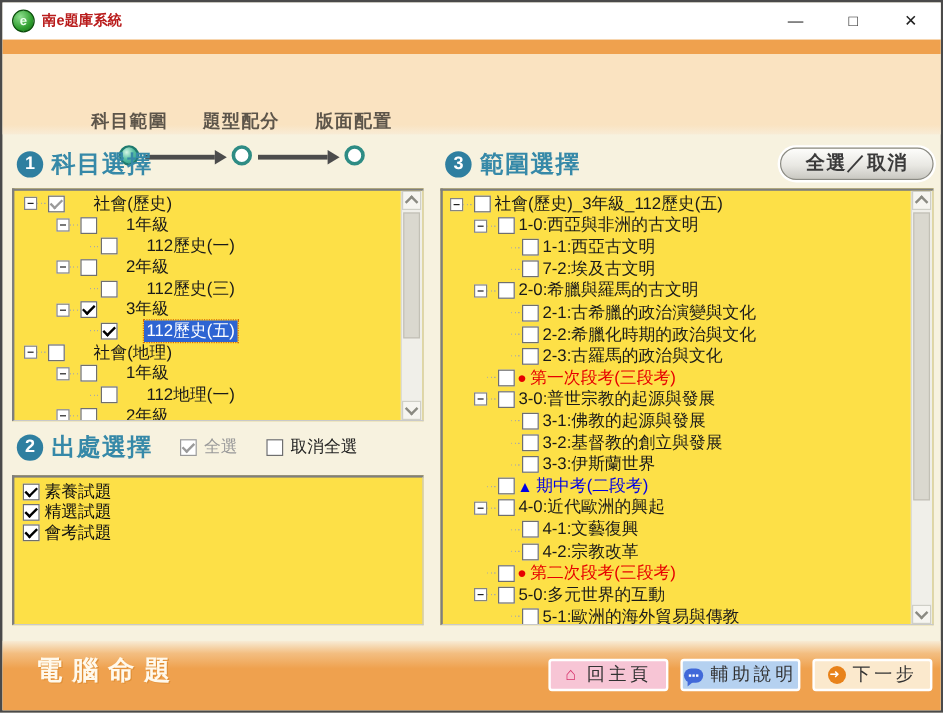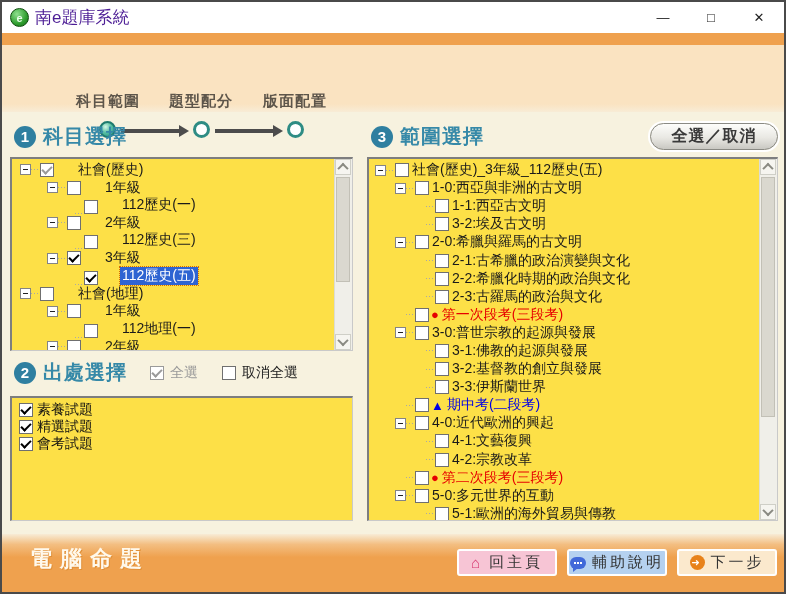--- a/index.html
+++ b/index.html
@@ -1,20 +1,20 @@
 <!DOCTYPE html>
 <html><head>
 <meta charset="utf-8">
 <style>
   html,body{margin:0;padding:0;background:#cfcfcf;font-family:"Liberation Sans","DejaVu Sans",sans-serif;}
   .window{position:relative;width:786px;height:594px;background:#F7F2DF;border:2px solid #4a4a4a;box-sizing:border-box;overflow:hidden;}
   
   .titlebar{position:absolute;left:0;top:0;width:100%;height:31px;background:#ffffff;display:flex;align-items:center;}
   .app-icon{width:17px;height:17px;border-radius:50%;background:radial-gradient(circle at 35% 30%,#8fe08f 0%,#2f9e2f 60%,#156b15 100%);border:1px solid #0c4d0c;color:#eaffea;font-size:11px;font-weight:bold;display:flex;align-items:center;justify-content:center;margin:0 6px 0 8px;}
-  .win-title{font-size:17px;color:#4c1d95;}
+  .win-title{font-size:12px;color:#b91c1c;font-weight:bold;}
   .win-controls{position:absolute;right:6px;top:0;height:31px;display:flex;align-items:center;gap:26px;padding-right:8px;}
   .win-btn{font-size:13px;color:#222;width:22px;text-align:center;cursor:default;line-height:1;}
   
   .stripe{position:absolute;left:0;top:31px;width:100%;height:12px;background:#EFA14E;}
   .stepsband{position:absolute;left:0;top:43px;width:100%;height:67px;background:linear-gradient(to bottom,#FAE3C1 0%,#FAE3C1 88%,#F8ECD6 100%);}
   .steps{position:absolute;left:73px;top:47px;width:270px;height:58px;}
   .step-label{position:absolute;top:0;width:66px;text-align:center;font-size:15px;font-weight:bold;color:#5d554a;letter-spacing:1px;white-space:nowrap;}
   .scircle{position:absolute;top:29px;border-radius:50%;box-sizing:border-box;}
   .scircle.active{width:17px;height:17px;background:radial-gradient(circle at 35% 30%,#D6F7E6 0%,#5BC1A4 45%,#1E8F7E 100%);border:2px solid #1E7A6E;}
   .scircle.inactive{width:17px;height:17px;background:#fff;border:3px solid #2E8C84;}
@@ -45,21 +45,21 @@
   .exp-spacer{width:11px;min-width:11px;height:1px;}
   .dash{width:7px;min-width:7px;height:1px;background-image:repeating-linear-gradient(to right,#a8a8a8 0 1px,transparent 1px 3px);}
   .cb{width:12px;height:12px;min-width:12px;border:1px solid #6f6f6f;background:#fff;position:relative;box-sizing:content-box;margin-left:2px;}
   .cb.checked::after,.cb.indet::after{content:"";position:absolute;left:3px;top:0px;width:4px;height:8px;border:solid #000;border-width:0 2px 2px 0;transform:rotate(45deg);}
   .cb.indet::after{border-color:#9a9a9a;}
   .lbl{padding:0 2px;}
   .left-tree .lbl{margin-left:22px;}
   .right-tree .lbl{margin-left:1px;}
   .lbl.selected{background:#2E64D2;color:#fff;outline:1px dotted #D86A00;}
   .marker{font-size:13px;margin-left:2px;line-height:1;}
-  .left-tree .lvl1{padding-left:6px;} .left-tree .lvl2{padding-left:33px;} .left-tree .lvl3{padding-left:50px;align-items:flex-end;}
+  .left-tree .lvl1{padding-left:6px;} .left-tree .lvl2{padding-left:33px;} .left-tree .lvl3{padding-left:50px;}
   .right-tree .lvl1{padding-left:4px;} .right-tree .lvl2{padding-left:24px;} .right-tree .lvl3{padding-left:44px;}
   
   .src-opts{display:flex;align-items:center;gap:6px;margin-left:14px;}
   .opt-label{font-size:14px;color:#222;}
   .opt-label.disabled{color:#9a9a9a;}
   .src-list{position:absolute;left:2px;top:3px;right:2px;bottom:2px;}
   .src-row{display:flex;align-items:center;gap:4px;height:17px;padding-left:3px;font-size:14px;color:#111;white-space:nowrap;}
   
   .pill-btn{position:absolute;width:128px;height:27px;border-radius:14px;background:linear-gradient(to bottom,#FDFDFB 0%,#E9E8E3 55%,#C9C8C2 100%);border:1px solid #8a8a84;box-shadow:0 0 0 2px #ffffff;font-size:16px;font-weight:bold;color:#3a3a3a;display:flex;align-items:center;justify-content:center;letter-spacing:1px;font-family:inherit;}
   
@@ -266,21 +266,21 @@
         <div class="tree-row lvl3">
           <span class="exp-spacer"></span>
           <span class="dash"></span>
           <span class="cb"></span>
           <span class="lbl">1-1:西亞古文明</span>
         </div>
         <div class="tree-row lvl3">
           <span class="exp-spacer"></span>
           <span class="dash"></span>
           <span class="cb"></span>
-          <span class="lbl">3-2:埃及古文明</span>
+          <span class="lbl">7-2:埃及古文明</span>
         </div>
         <div class="tree-row lvl2">
           <span class="exp">
             <span class="hbar"></span>
           </span>
           <span class="dash"></span>
           <span class="cb"></span>
           <span class="lbl">2-0:希臘與羅馬的古文明</span>
         </div>
         <div class="tree-row lvl3">

